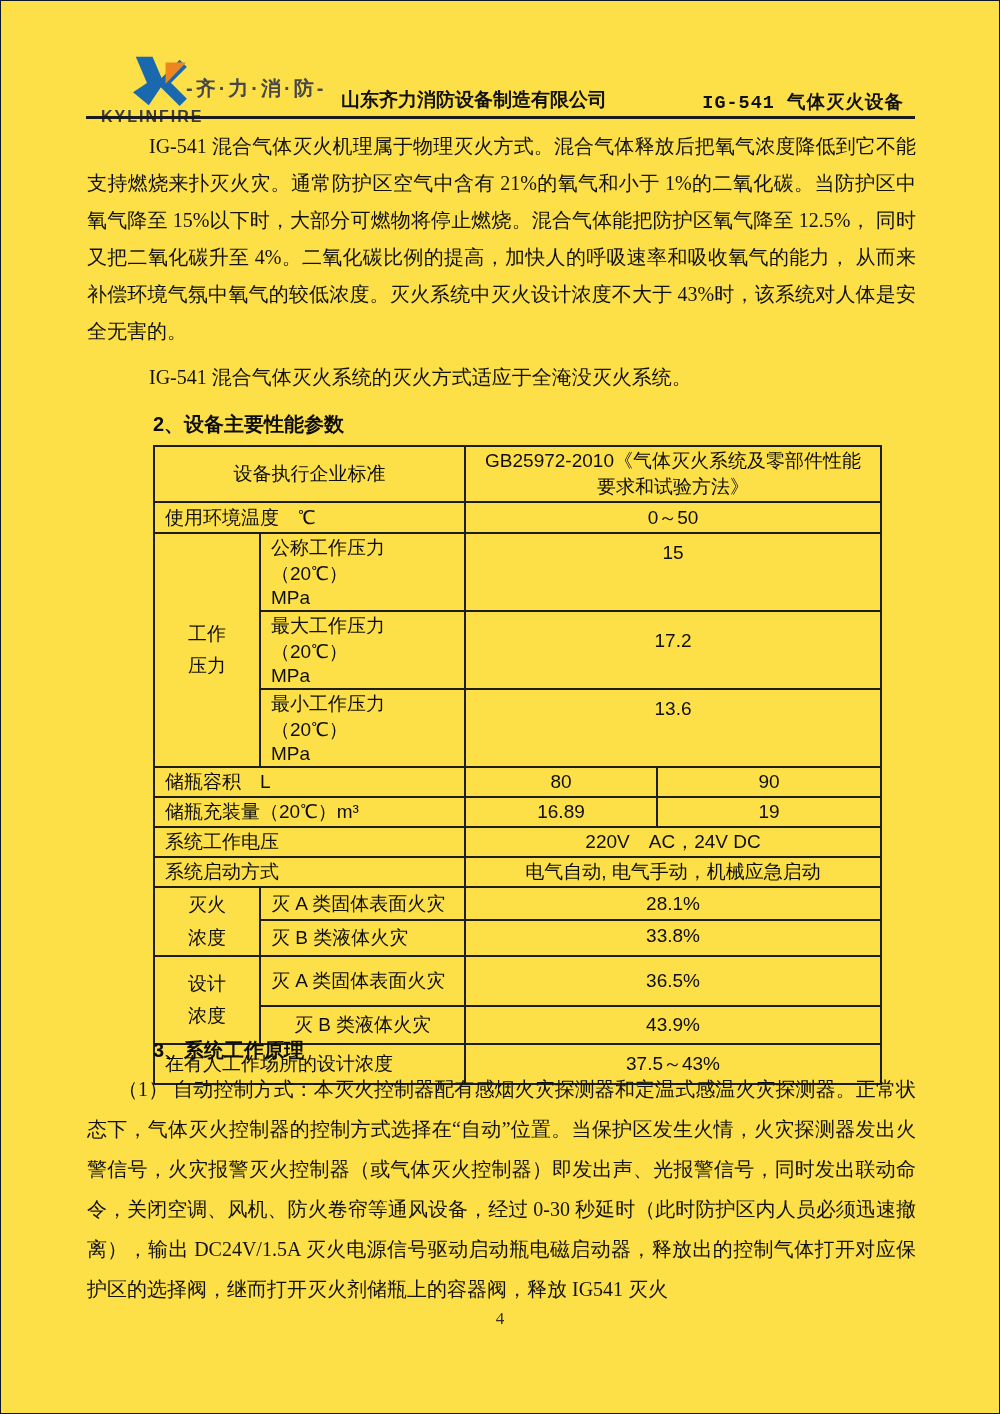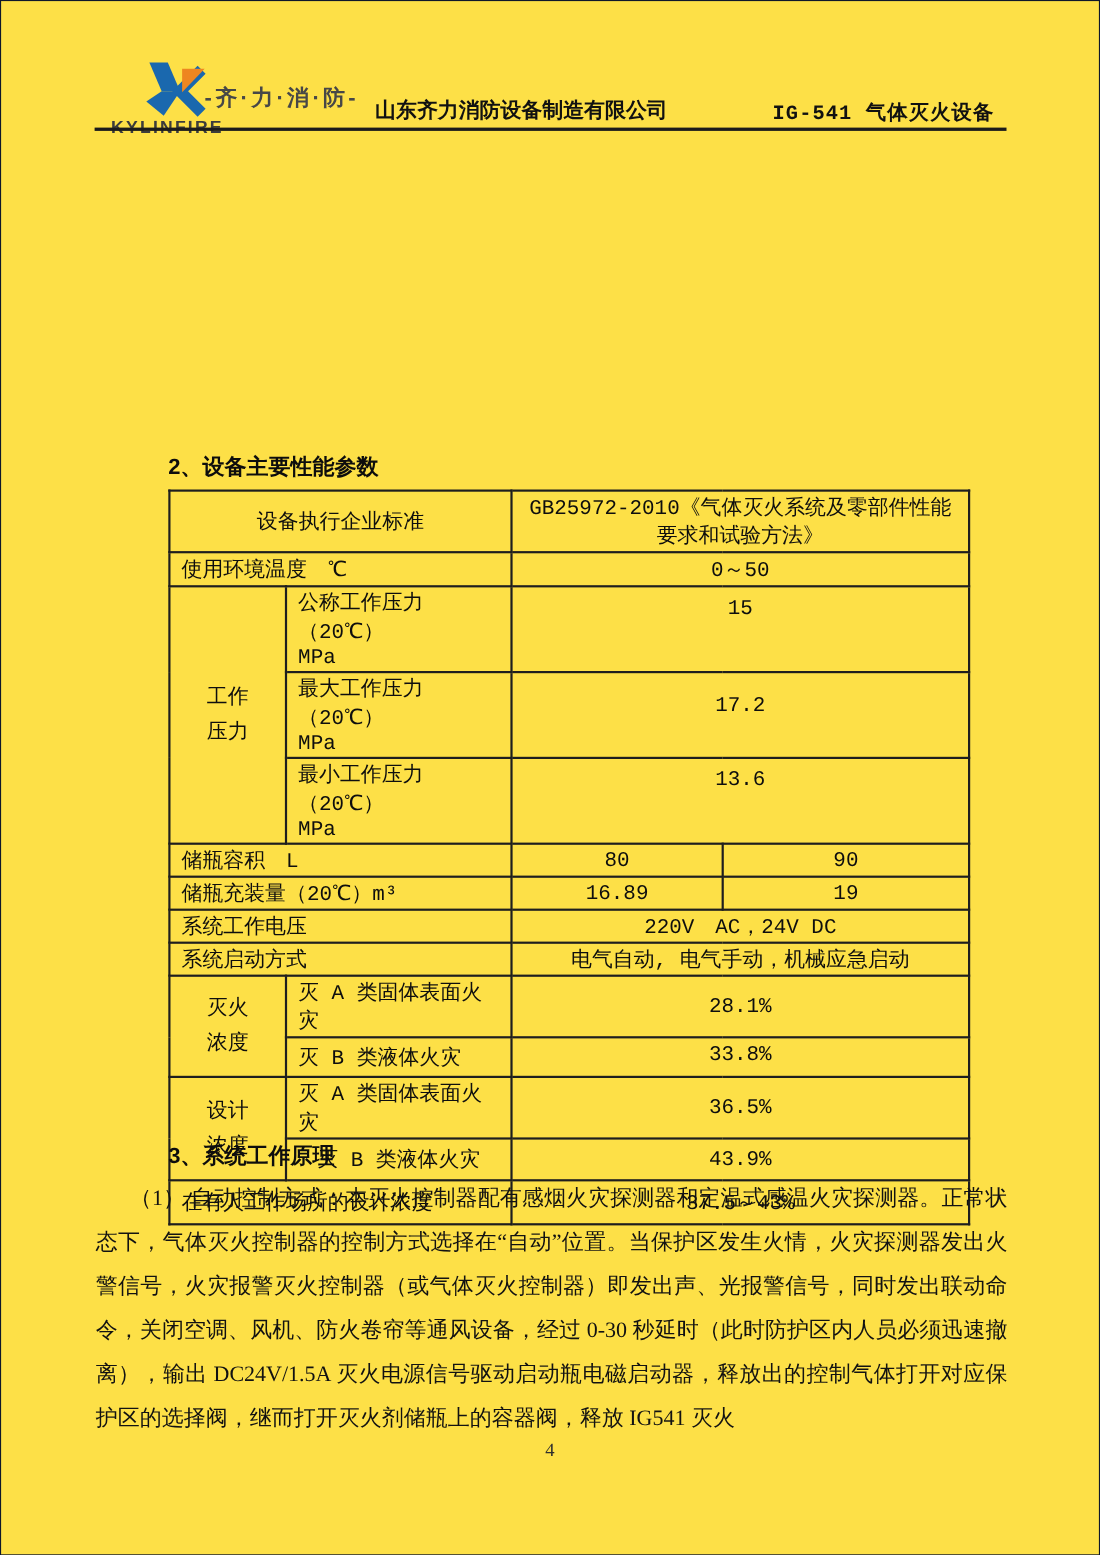--- a/index.html
+++ b/index.html
@@ -50,21 +50,21 @@
     position:absolute;left:152px;margin:0;
     font-family:"Liberation Sans","DejaVu Sans",sans-serif;
     font-weight:bold;font-size:20px;color:#0d0d0d;
   }
   .h2{top:410px;}
   .h3{top:1036px;}
   
   .spec-table{
     position:absolute;left:152px;top:444px;
     border-collapse:collapse;table-layout:fixed;width:727px;
-    font-family:Liberation Mono, monospace;
+    font-family:Liberation Sans, sans-serif;
     font-size:19px;color:#0e0e0e;
   }
   .spec-table td{
     border:2px solid #1e1e1e;
     padding:1px 8px;
     vertical-align:middle;
   }
   .spec-table td.lbl{text-align:left;padding-left:10px;}
   .spec-table td.ctr{text-align:center;}
   .spec-table td.val{text-align:center;}
@@ -89,20 +89,22 @@
       <polyline points="57,9 36,30 57,51" fill="none" stroke="#1a68ae" stroke-width="11"></polyline>
       <polygon points="38,8 60,8 38,31" fill="#ee8620"></polygon>
     </svg>
     <div class="logo-name">KYLINFIRE</div>
   </div>
   <div class="logo-slogan">-齐·力·消·防-</div>
   <div class="hdr-company">山东齐力消防设备制造有限公司</div>
   <div class="hdr-product">IG-541 气体灭火设备</div>
   <div class="hdr-rule"></div>
 
+  <p class="para p1">IG-541 混合气体灭火机理属于物理灭火方式。混合气体释放后把氧气浓度降低到它不能支持燃烧来扑灭火灾。通常防护区空气中含有 21%的氧气和小于 1%的二氧化碳。当防护区中氧气降至 15%以下时，大部分可燃物将停止燃烧。混合气体能把防护区氧气降至 12.5%， 同时又把二氧化碳升至 4%。二氧化碳比例的提高，加快人的呼吸速率和吸收氧气的能力， 从而来补偿环境气氛中氧气的较低浓度。灭火系统中灭火设计浓度不大于 43%时，该系统对人体是安全无害的。</p>
+  <p class="para p2">IG-541 混合气体灭火系统的灭火方式适应于全淹没灭火系统。</p>
 
   <h2 class="sec-heading h2">2、设备主要性能参数</h2>
 
   <table class="spec-table">
     <colgroup>
       <col style="width:106px">
         <col style="width:205px">
         <col style="width:192px">
         <col style="width:224px">
     </colgroup>

